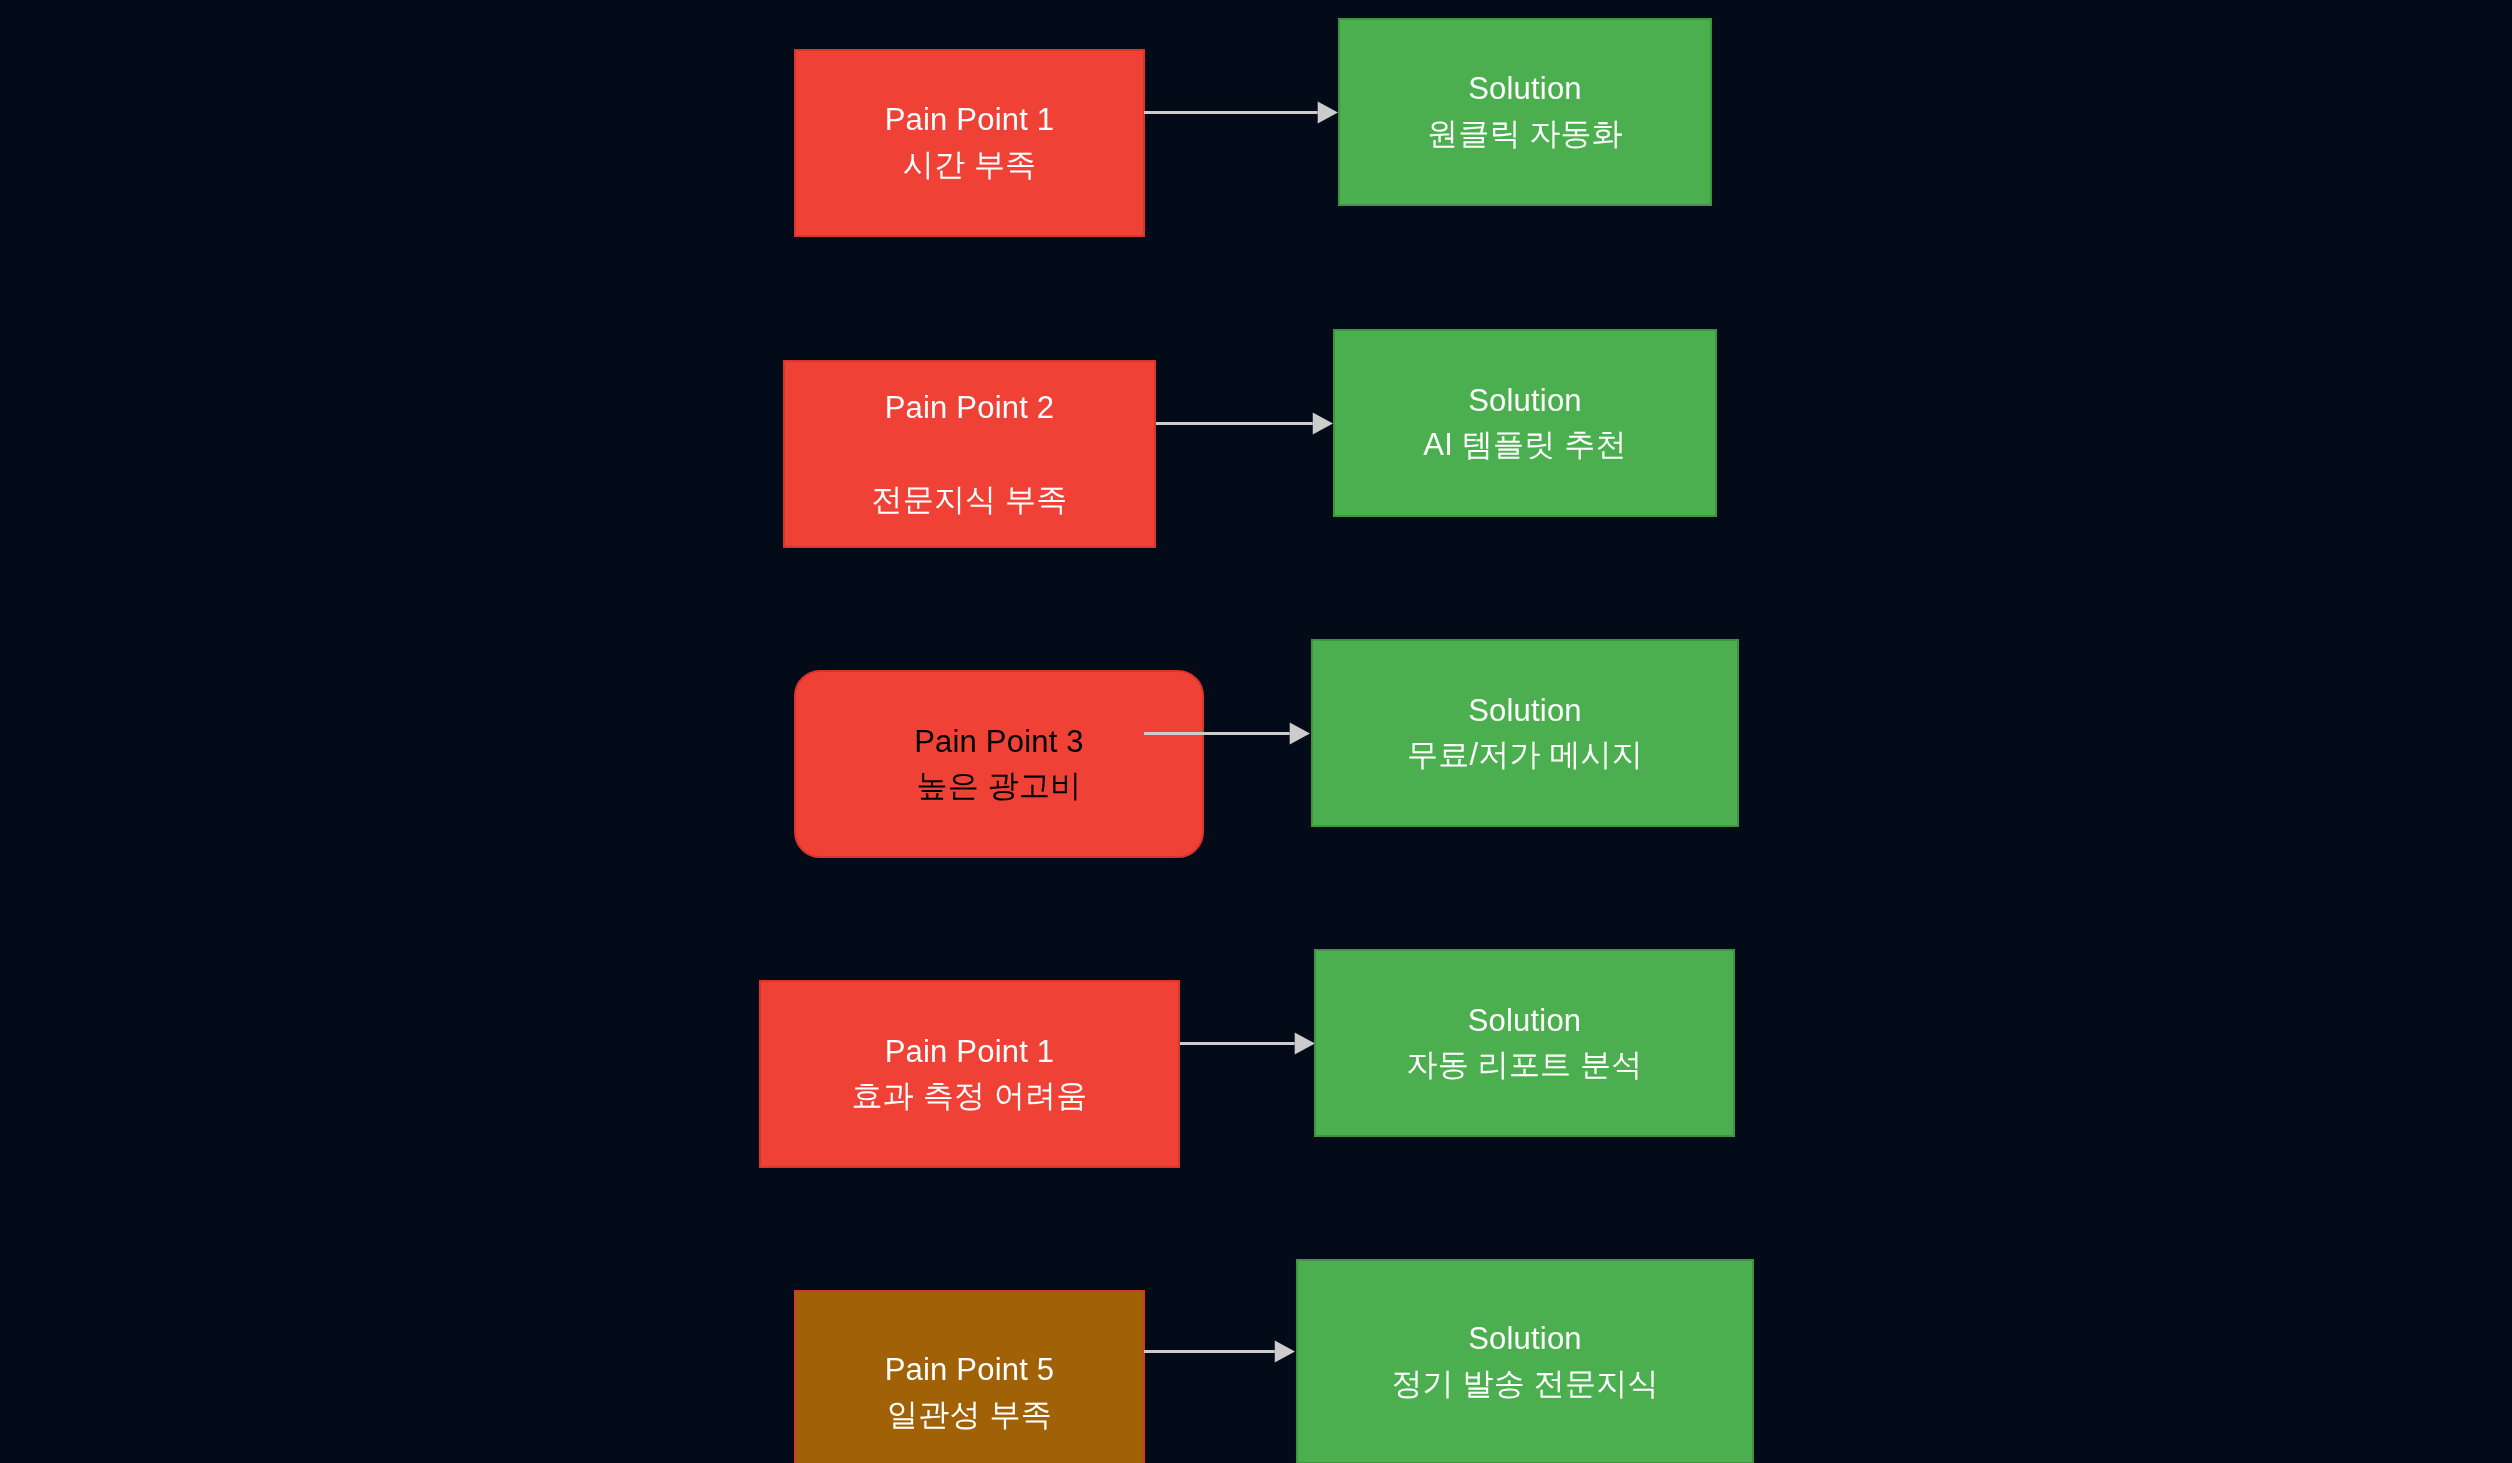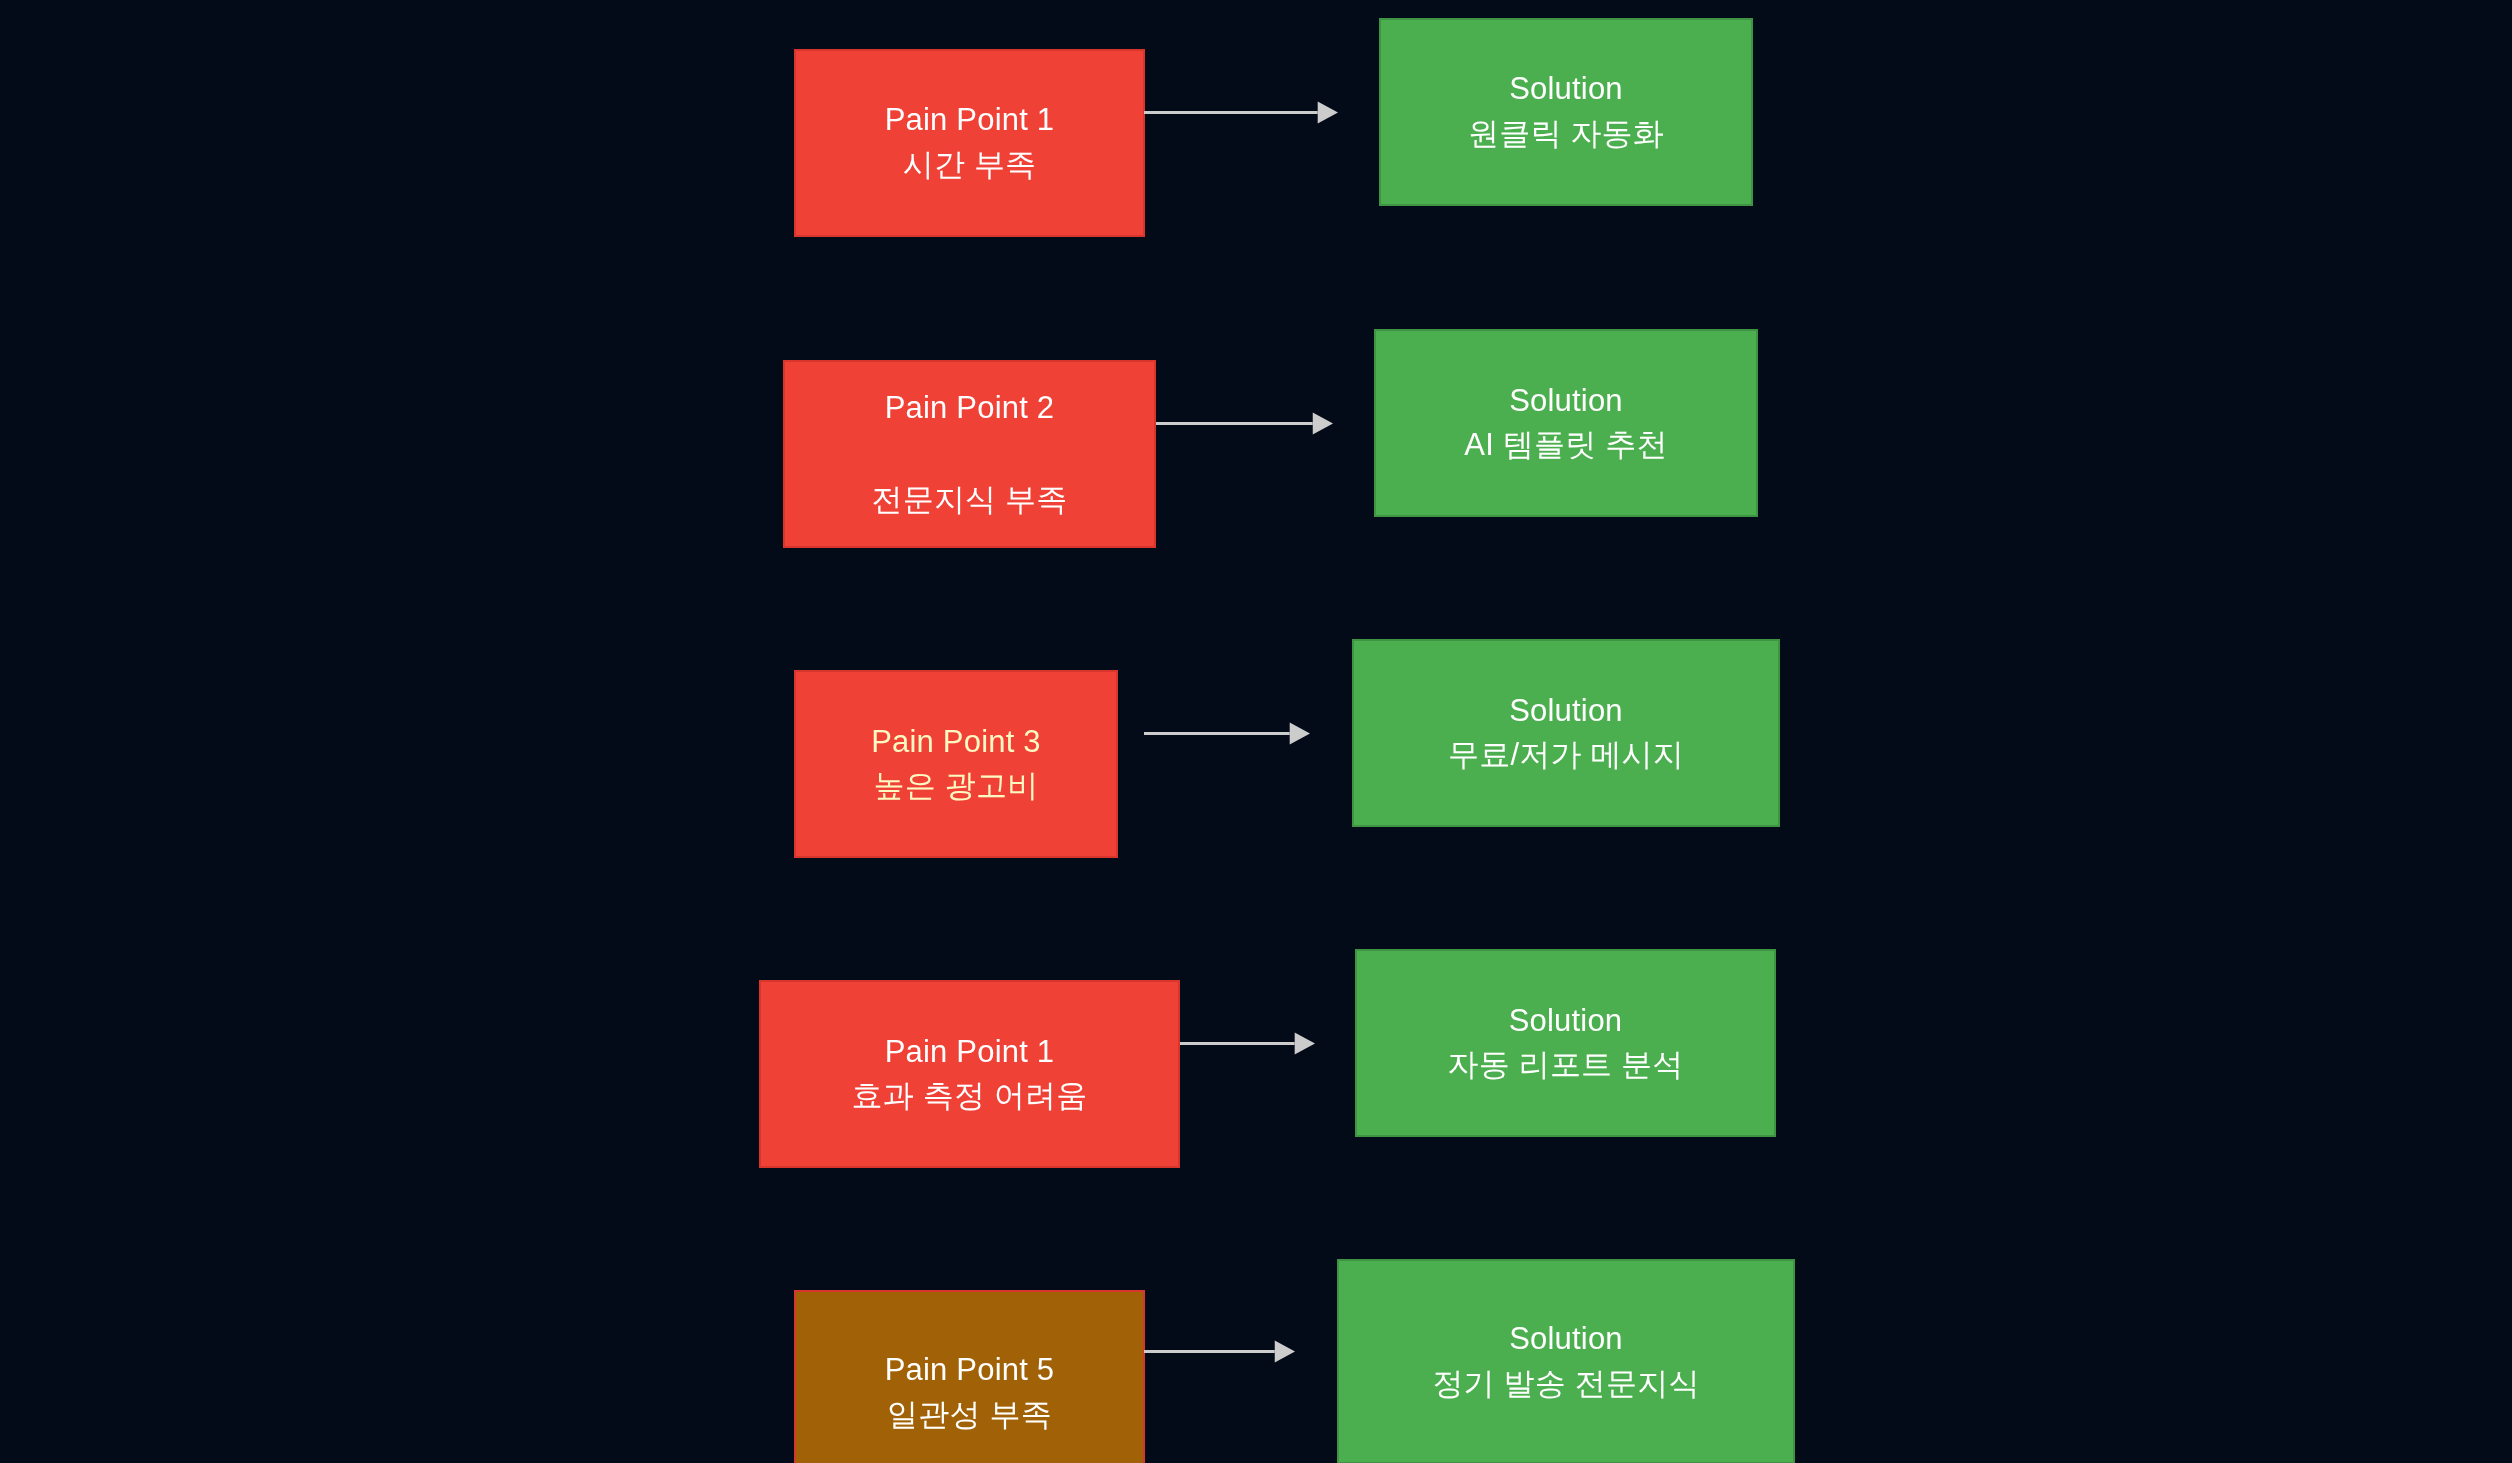--- a/index.html
+++ b/index.html
@@ -46,21 +46,20 @@
   }
 
   .node-pain {
     background: #ef4136;
     border: 2.8px solid #d8362c;
     margin-top: 31px;
   }
   .node-solution {
     background: #4caf4f;
     border: 2.8px solid #3f9443;
-    margin-left: 41px;
   }
 
   .connector {
     position: absolute;
     height: 37px;
     pointer-events: none;
   }
   .connector svg {
     display: block;
     overflow: visible;
@@ -96,21 +95,21 @@
           <line x1="0" y1="20" x2="170" y2="20" stroke="#cccccc" stroke-width="3"></line>
           <polygon points="170,8 192,20 170,32" fill="#cccccc"></polygon>
         </svg>
       </div>
       <div class="node node-solution" style="left: 1333px; top: 329px; width: 384px; height: 188px; font-size: 31px; background: rgb(76, 175, 79); border-color: rgb(63, 148, 67); color: rgb(255, 255, 255);">
         <span class="line1">Solution</span>
         <span class="line2">AI 템플릿 추천</span>
       </div>
     </div>
     <div class="flow-row" style="top: 0px;">
-      <div class="node node-pain" style="left: 794px; top: 639px; width: 324px; height: 188px; font-size: 31px; background: rgb(239, 65, 54); border-color: rgb(216, 54, 44); color: #fef9c3;">
+      <div class="node node-pain" style="left: 794px; top: 639px; width: 410px; height: 188px; font-size: 31px; background: rgb(239, 65, 54); border-color: rgb(216, 54, 44); color: #000000; border-radius: 26px;">
         <span class="line1">Pain Point 3</span>
         <span class="line2">높은 광고비</span>
       </div>
       <div class="connector" style="left: 1144px; top: 715px; width: 166px;">
         <svg width="166" height="37" viewBox="0 0 180 40">
           <line x1="0" y1="20" x2="158" y2="20" stroke="#cccccc" stroke-width="3"></line>
           <polygon points="158,8 180,20 158,32" fill="#cccccc"></polygon>
         </svg>
       </div>
       <div class="node node-solution" style="left: 1311px; top: 639px; width: 428px; height: 188px; font-size: 31px; background: rgb(76, 175, 79); border-color: rgb(63, 148, 67); color: rgb(255, 255, 255);">

